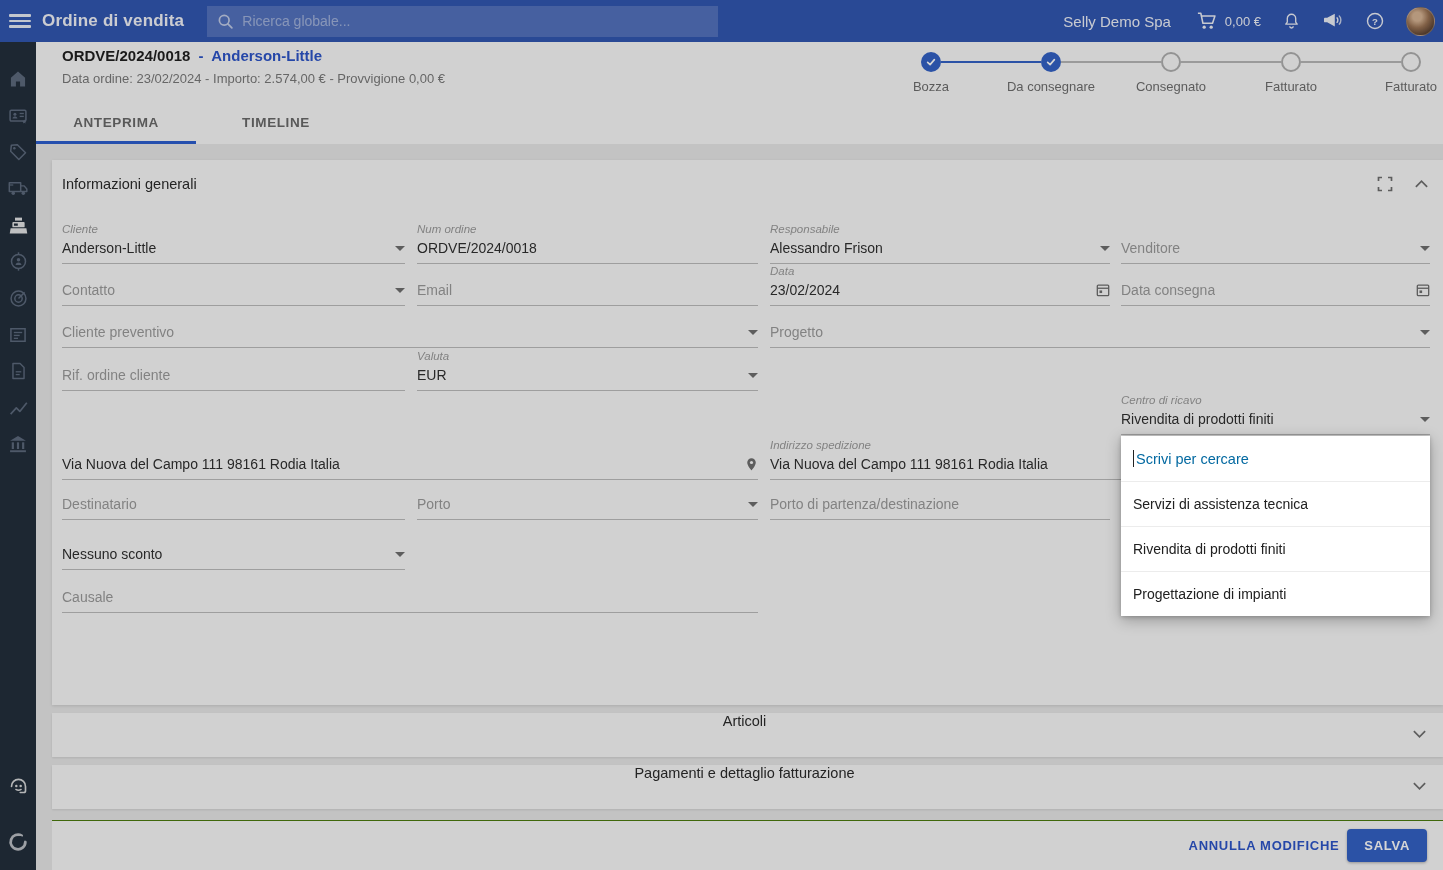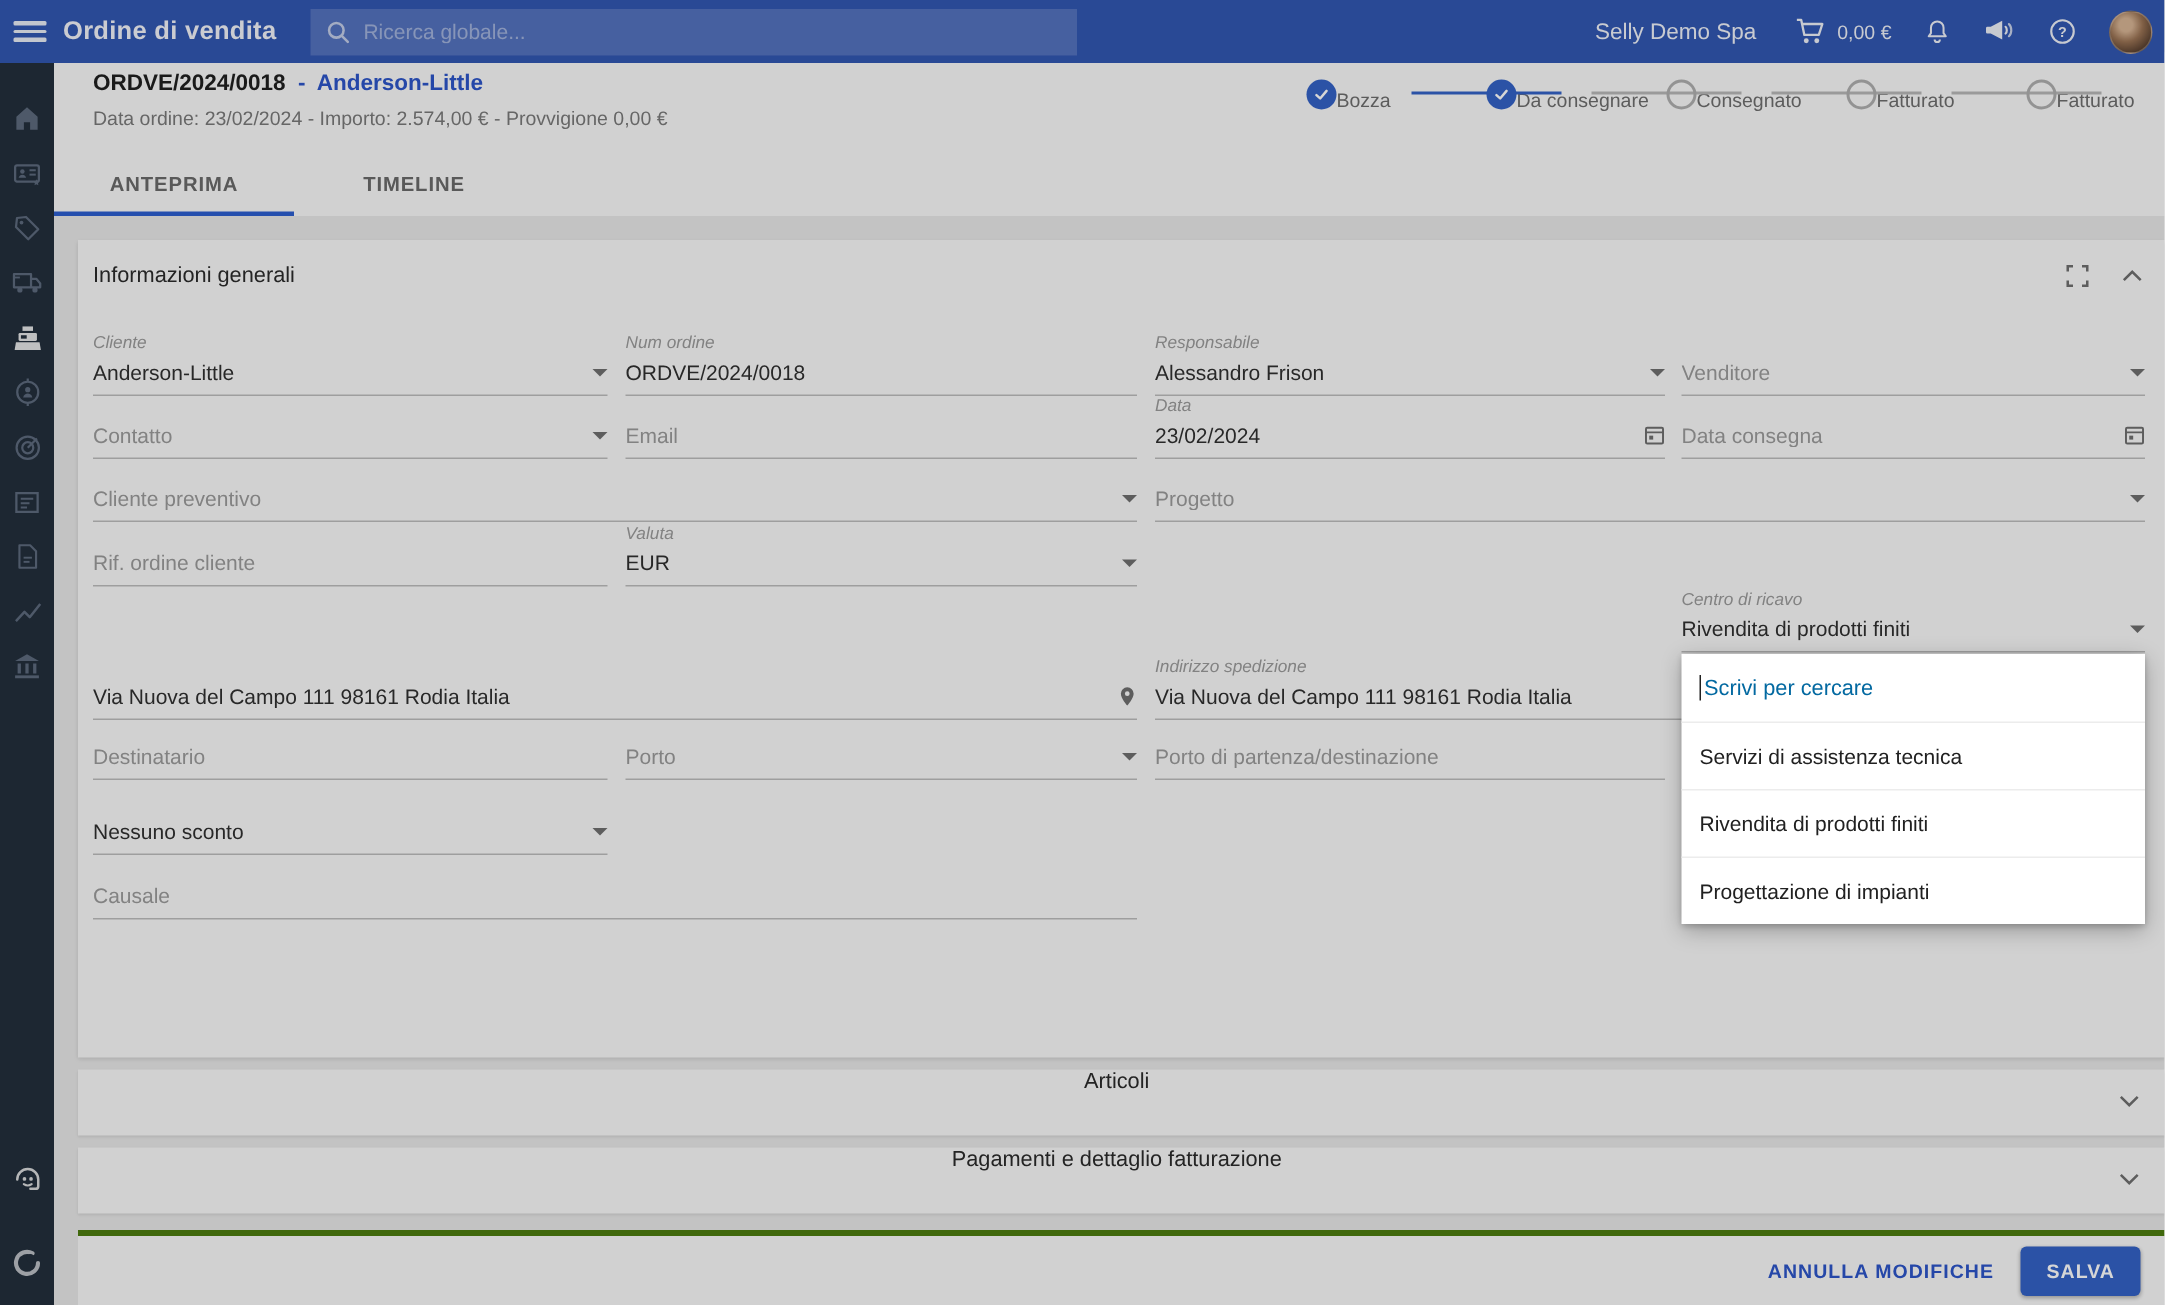--- a/index.html
+++ b/index.html
@@ -40,21 +40,21 @@
   .content { position:absolute; left:36px; top:35px; width:1407px; height:835px; background:#e9e9e9; }
 
   .order-head { background:#fafafa; height:65px; position:relative; padding:12px 0 0 26px; }
   .oh-line1 { font-size:15px; font-weight:bold; color:#1f1f1f; }
   .oh-sep { color:#2d55c9; font-weight:bold; margin:0 4px; }
   .oh-customer { color:#2d55c9; font-weight:bold; cursor:pointer; }
   .oh-sub { font-size:13px; color:#7a7a7a; margin-top:7px; }
 
   
   .stepper { position:absolute; left:835px; top:17px; width:640px; display:flex; }
-  .step { width:120px; display:flex; align-items:center; position:relative; }
+  .step { width:120px; display:flex; flex-direction:column; align-items:center; position:relative; }
   .step-circle { width:20px; height:20px; border-radius:50%; background:#3462c6; display:flex;
                  align-items:center; justify-content:center; z-index:2; }
   .step.todo .step-circle { background:transparent; border:2px solid #b0b0b0; }
   .step-label { margin-top:7px; font-size:13px; color:#6e6e6e; white-space:nowrap; }
   .connector { position:absolute; top:9px; height:2px; width:100px; background:#b8b8b8; z-index:1; }
   .connector.done { background:#3462c6; }
 
   
   .tabs { background:#fafafa; height:44px; display:flex; position:relative; }
   .tab { width:160px; display:flex; align-items:center; justify-content:center; font-size:13.5px;
@@ -88,22 +88,22 @@
   .arrow-down { width:0; height:0; border-left:5px solid transparent; border-right:5px solid transparent;
                 border-top:5px solid #6f6f6f; }
 
   
   .strip { margin:8px 0 0 16px; width:1391px; height:44px; background:#fafafa;
            box-shadow:0 1px 2px rgba(0,0,0,.10); display:flex; align-items:center;
            padding:0 16px 0 10px; cursor:pointer;flex-direction:column; }
   .strip-title { font-size:14.5px; color:#2b2b2b; }
   .strip-chevron { margin-left:auto; display:flex; }
   .footerbar { margin:11px 0 0 16px; width:1391px; height:50px; background:#fafafa;
-               border-top:4px solid #4d7c0f; display:flex; align-items:center; justify-content:flex-end;
-               padding-right:16px; gap:10px; }
+               border-top:1px solid #4d7c0f; display:flex; align-items:center; justify-content:flex-end;
+               padding-right:16px; gap:0; }
   .btn-text { background:none; border:none; color:#2d55c9; font-weight:bold; font-size:13px;
               letter-spacing:.7px; cursor:pointer; font-family:inherit; padding:8px 8px; }
   .btn-save { background:#3462c6; color:#fff; border:none; border-radius:4px; font-weight:bold;
               font-size:13px; letter-spacing:.7px; padding:9px 17px; cursor:pointer; font-family:inherit;
               box-shadow:0 1px 3px rgba(0,0,0,.3); }
 
   
   .backdrop { position:absolute; left:0; top:0; width:1443px; height:870px;
               background:rgba(0,0,0,.16); z-index:40; }
   .dd-panel { position:absolute; left:1121px; top:436px; width:309px; z-index:50; background:#fff;

